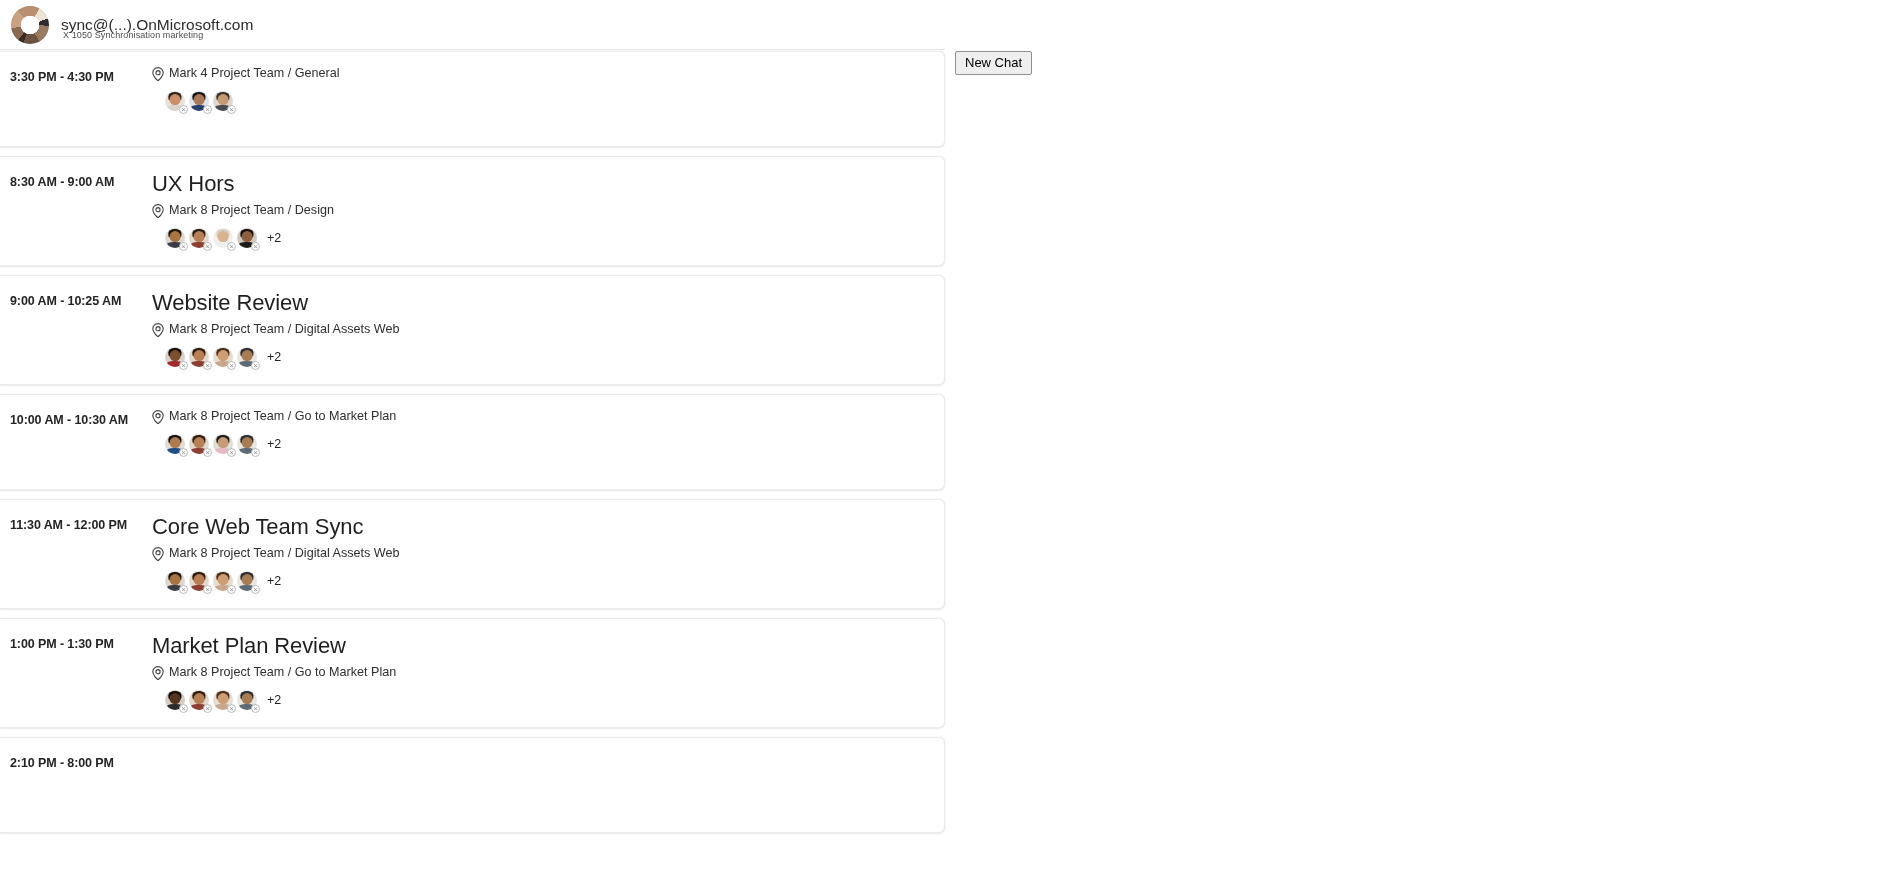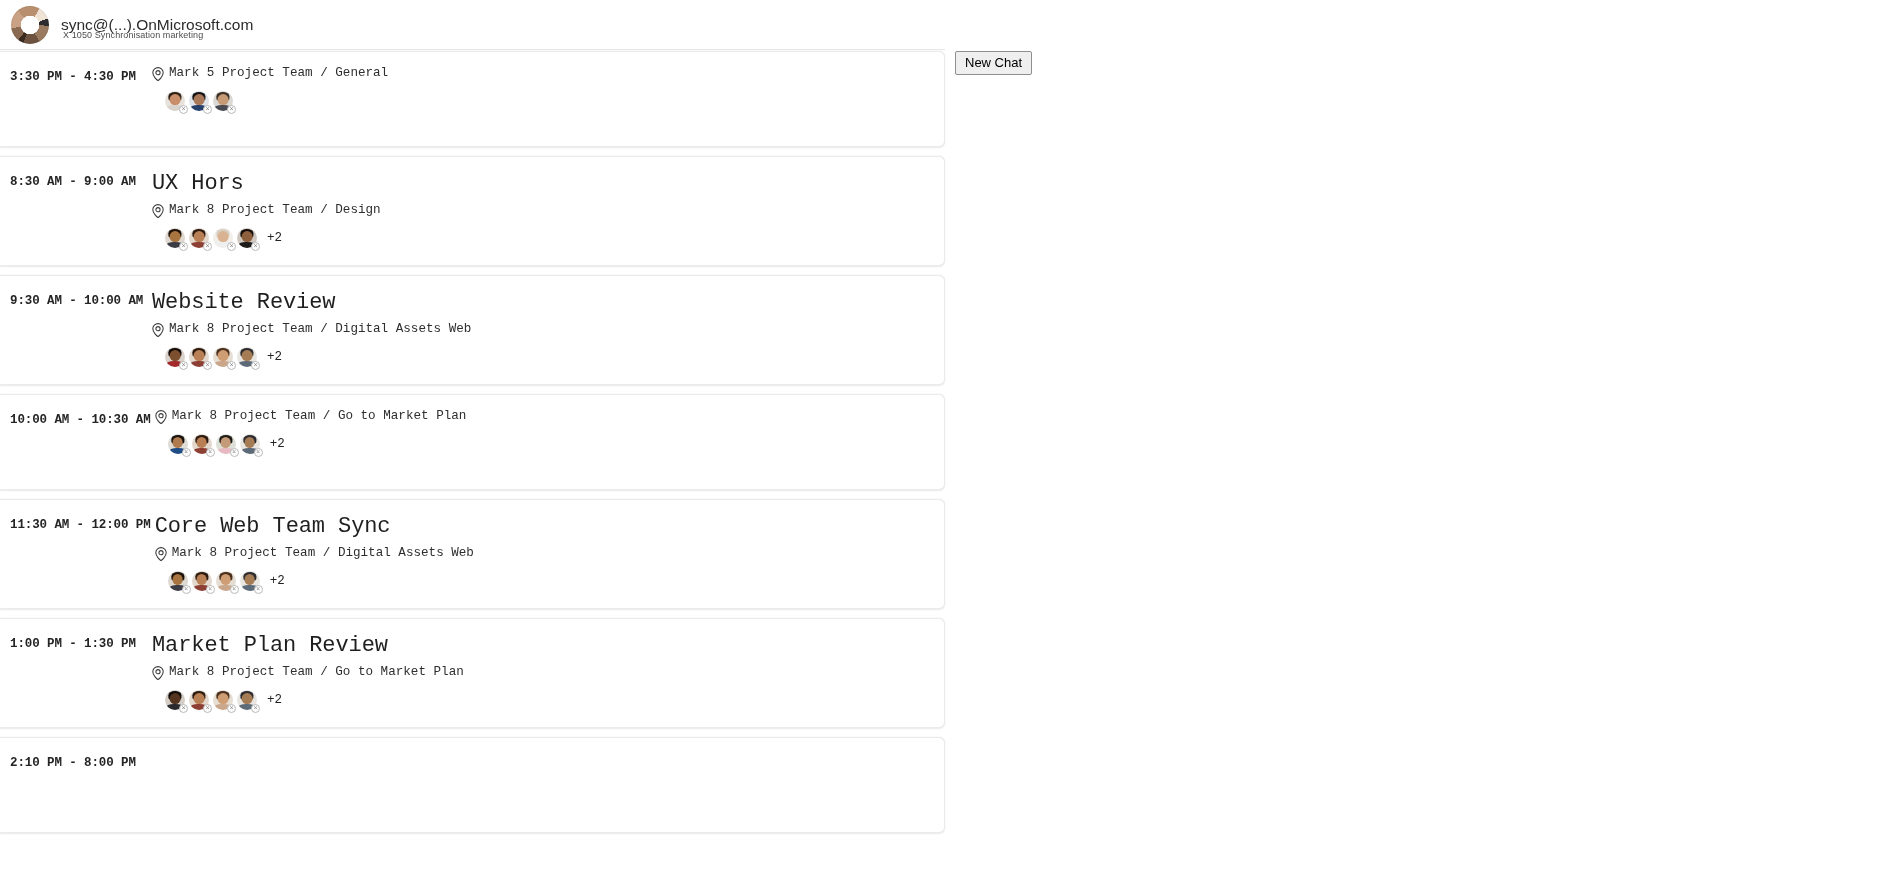--- a/index.html
+++ b/index.html
@@ -116,21 +116,20 @@
     background: #ffffff;
     border: 1px solid #eceaea;
     border-left: none;
     border-radius: 0 6px 6px 0;
     box-shadow: 0 0.6px 1.8px rgba(0,0,0,0.09), 0 0.1px 0.4px rgba(0,0,0,0.06);
     margin-bottom: 9px;
     display: flex;
     align-items: flex-start;
     padding: 14px 0 16px 0;
     min-height: 96px;
-    font-family: Liberation Mono, monospace;
   }
 
   .event-time {
     flex: 0 0 148px;
     padding-left: 10px;
     padding-top: 4px;
     font-size: 12.5px;
     font-weight: bold;
     color: #242424;
     white-space: nowrap;
@@ -269,21 +268,21 @@
       <div class="event-card">
         <div class="event-time">3:30 PM - 4:30 PM</div>
         <div class="event-body">
           <div class="event-location-row">
             <span style="display: block;">
               <svg class="loc-icon" viewBox="0 0 12 14" fill="none" aria-hidden="true">
                 <path d="M6 0.6C3.1 0.6 0.8 2.9 0.8 5.8c0 3.6 4.5 7.3 4.7 7.45a0.8 0.8 0 0 0 1 0C6.7 13.1 11.2 9.4 11.2 5.8 11.2 2.9 8.9 0.6 6 0.6z" stroke="#3c3c3c" stroke-width="1.05" fill="none"></path>
                 <circle cx="6" cy="5.7" r="2.1" stroke="#3c3c3c" stroke-width="1.05" fill="none"></circle>
               </svg>
             </span>
-            <div class="event-location">Mark 5 Project Team / General</div>
+            <div class="event-location">Mark 4 Project Team / General</div>
           </div>
           <div class="attendees">
             <div class="att">
               <span class="face">
                 <span class="f-bg" style="background:#e8e2dc"></span>
                 <span class="f-body" style="background:#d8d3cd"></span>
                 <span class="f-hair" style="background:#2e2218"></span>
                 <span class="f-head" style="background:#c98f6a"></span>
               </span>
               <span class="badge"></span>
@@ -357,21 +356,21 @@
                 <span class="f-hair" style="background:#120d0a"></span>
                 <span class="f-head" style="background:#8e5f3c"></span>
               </span>
               <span class="badge"></span>
             </div>
             <span class="overflow-count">+2</span>
           </div>
         </div>
       </div>
       <div class="event-card">
-        <div class="event-time">9:30 AM - 10:00 AM</div>
+        <div class="event-time">9:00 AM - 10:25 AM</div>
         <div class="event-body">
           <div class="event-title">Website Review</div>
           <div class="event-location-row">
             <span style="display: block;">
               <svg class="loc-icon" viewBox="0 0 12 14" fill="none" aria-hidden="true">
                 <path d="M6 0.6C3.1 0.6 0.8 2.9 0.8 5.8c0 3.6 4.5 7.3 4.7 7.45a0.8 0.8 0 0 0 1 0C6.7 13.1 11.2 9.4 11.2 5.8 11.2 2.9 8.9 0.6 6 0.6z" stroke="#3c3c3c" stroke-width="1.05" fill="none"></path>
                 <circle cx="6" cy="5.7" r="2.1" stroke="#3c3c3c" stroke-width="1.05" fill="none"></circle>
               </svg>
             </span>
             <div class="event-location">Mark 8 Project Team / Digital Assets Web</div>

